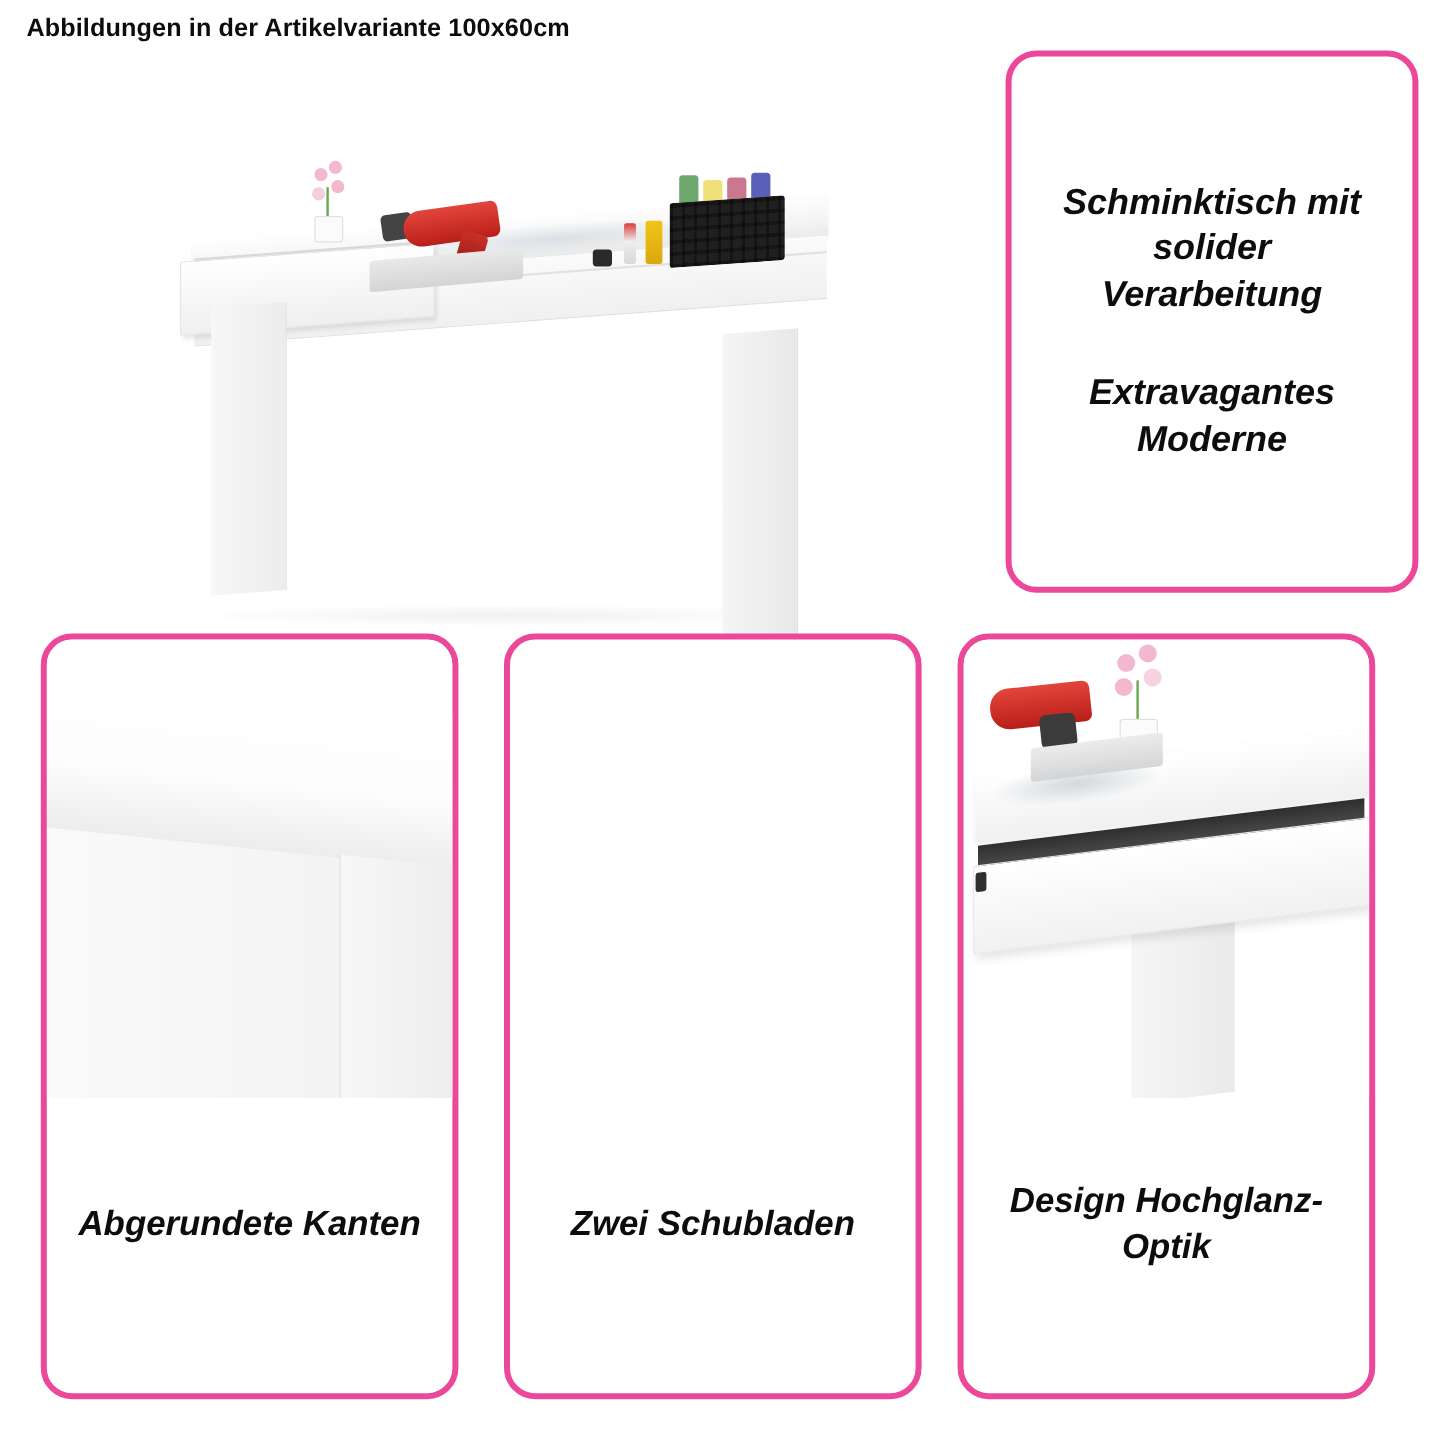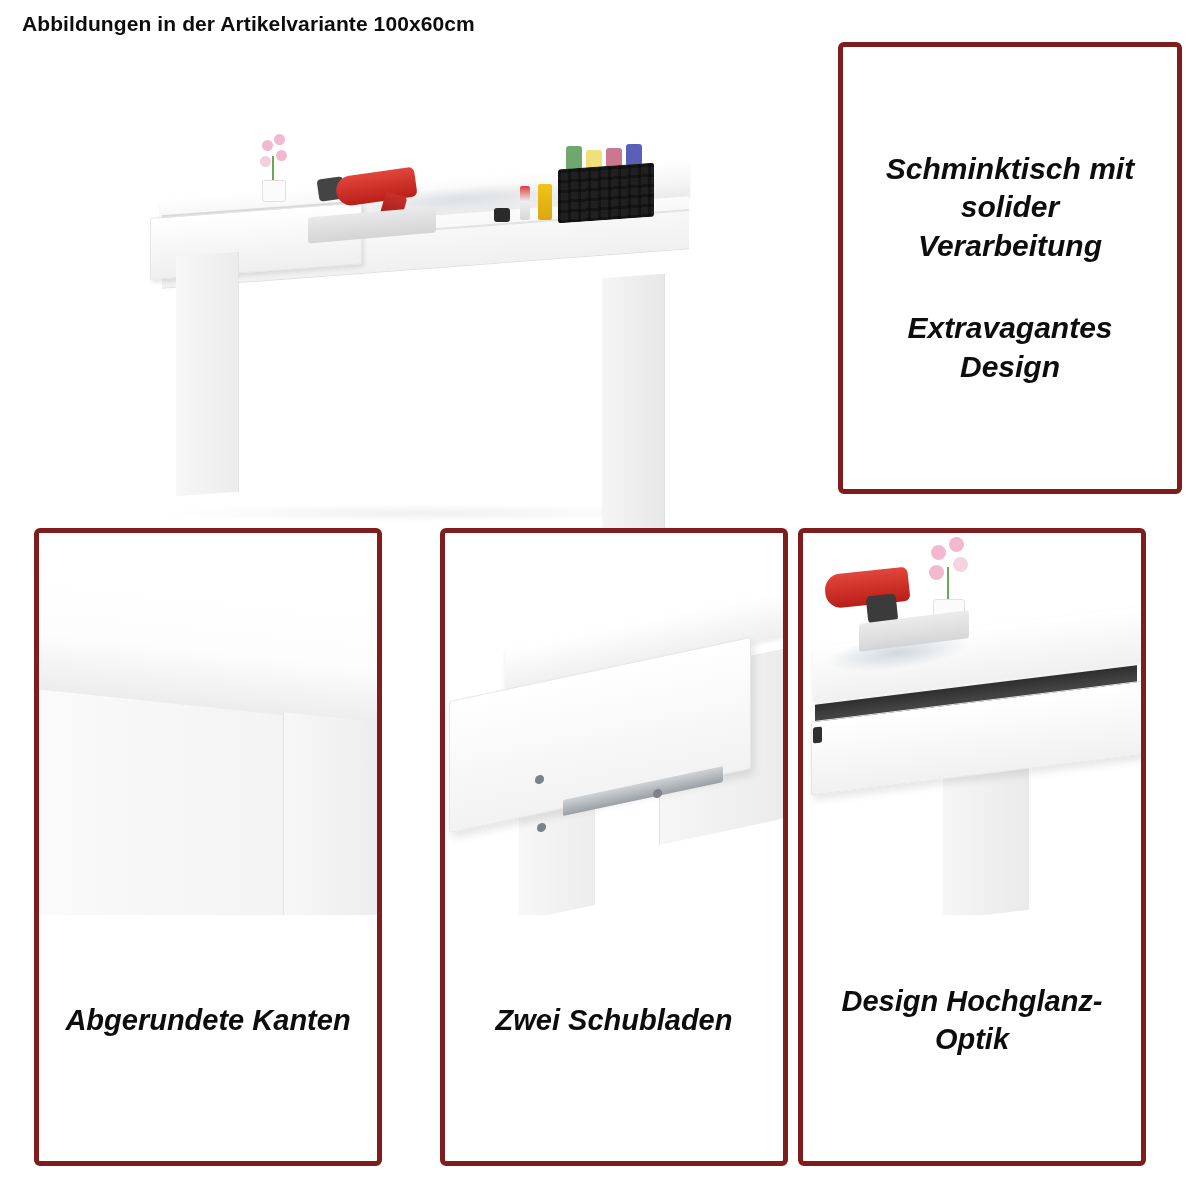--- a/index.html
+++ b/index.html
@@ -279,22 +279,22 @@
     border-radius: 3px;
   }
   .basket .i1 { left: 8px;  background: #6ea86e; }
   .basket .i2 { left: 28px; background: #efe07a; top: 4px; }
   .basket .i3 { left: 48px; background: #c9788f; top: 2px; }
   .basket .i4 { left: 68px; background: #5a5fb8; top: -2px; }
 
   
   .box {
     position: absolute;
-    border: 5px solid #7f1d1d;
-    border-radius: 6px;
+    border: 5px solid #ec4899;
+    border-radius: 26px;
     background: #ffffff;
     box-sizing: border-box;
     overflow: hidden;
   }
 
   
   .box-top-right {
     left: 838px;
     top: 42px;
     width: 344px;
@@ -319,21 +319,21 @@
 
   
   .box-b {
     top: 528px;
     width: 348px;
     height: 638px;
     display: flex;
     flex-direction: column;
   }
   .box-b1 { left: 34px; }
-  .box-b2 { left: 440px; }
+  .box-b2 { left: 420px; align-items: center; }
   .box-b3 { left: 798px; }
 
   .box-img {
     position: relative;
     flex: 0 0 382px;
     background: #ffffff;
     overflow: hidden;
   }
   .box-caption {
     flex: 1 1 auto;
@@ -635,21 +635,21 @@
         <div class="i2"></div>
         <div class="i3"></div>
         <div class="i4"></div>
         <div class="body"></div>
       </div>
     </div>
   </div>
 
   <div class="box box-top-right">
     <div class="headline">Schminktisch mit solider Verarbeitung</div>
-    <div class="headline second">Extravagantes Design</div>
+    <div class="headline second">Extravagantes Moderne</div>
   </div>
 
   <div class="box box-b box-b1">
     <div class="box-img">
       <div class="edge-top"></div>
       <div class="edge-face"></div>
       <div class="edge-face2"></div>
     </div>
     <div class="box-caption">Abgerundete Kanten</div>
   </div>

